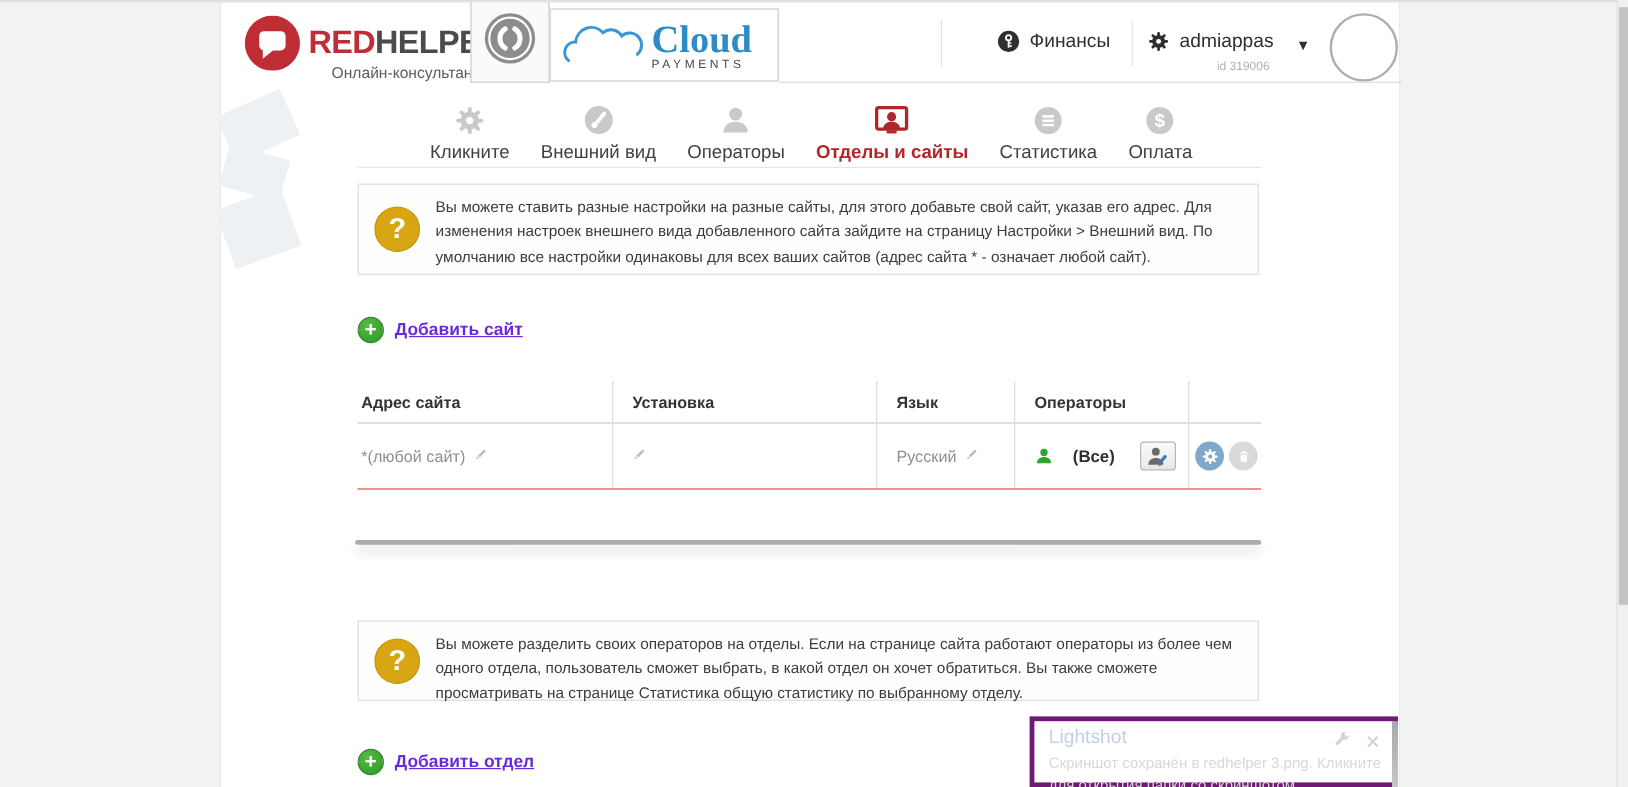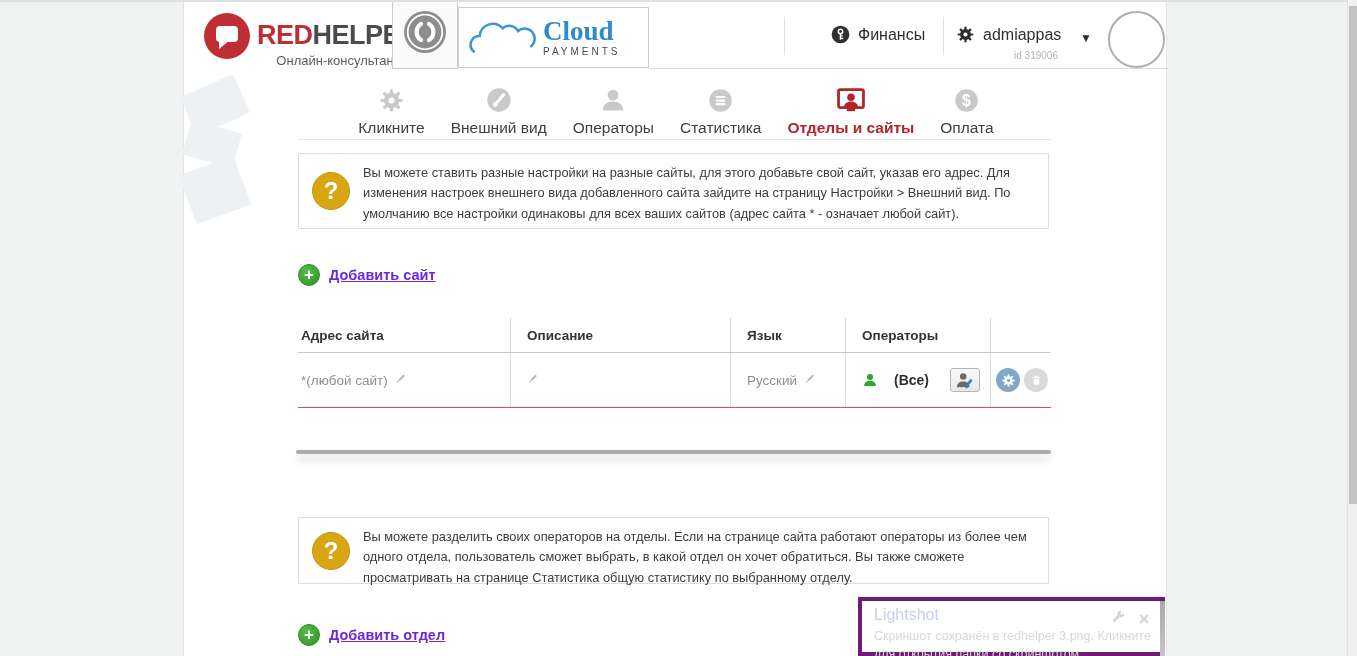--- a/index.html
+++ b/index.html
@@ -22,21 +22,21 @@
   .brand { font-size:27px; font-weight:bold; letter-spacing:-0.5px; line-height:1; margin-top:9px; }
   .brand .red { color:#bf2e35; } .brand .dark { color:#4b4b4b; }
   .logo-sub { font-size:13px; color:#5c5c5c; margin-top:4px; text-align:center; }
 
   .icon-block { position:absolute; left:208px; top:0; width:66px; height:69px; background:#fafafa;
                 border-left:1px solid #ccc; border-right:1px solid #ccc; border-bottom:1px solid #ccc;
                 display:flex; align-items:center; justify-content:center; }
   .cloud-block { position:absolute; left:274px; top:7px; width:191px; height:61px; background:#fff;
                  border:1px solid #ccc; display:flex; align-items:center; padding-left:10px; }
   .cloud-words { margin-left:6px; }
-  .cloud-line1 { font-family:"Liberation Serif", serif; font-weight:bold; font-size:27px; color:#2e8bc7; line-height:1; }
+  .cloud-line1 { font-family:"Liberation Serif", serif; font-weight:bold; font-size:32px; color:#2e8bc7; line-height:1; }
   .cloud-line2 { font-size:10px; letter-spacing:3px; color:#4a4a4a; margin-top:1px; }
   .header-line { position:absolute; left:465px; top:68px; width:519px; border-top:1px solid #dcdcdc; }
 
   .hmenu { position:absolute; top:0; height:69px; display:flex; align-items:center; gap:8px; cursor:pointer; }
   .hmenu span { font-size:16px; color:#2f2f2f; }
   .m-partners { left:472px; } .m-finance { left:647px; } .m-user { left:772px; }
   .hsep { position:absolute; top:17px; height:38px; border-left:1px solid #e2e2e2; }
   .hsep1 { left:600px; } .hsep2 { left:759px; }
   .user-id { position:absolute; left:772px; top:50px; width:102px; text-align:right; font-size:10px; color:#b2b2b2; }
   .caret { position:absolute; left:896px; top:31px; font-size:12px; color:#2f2f2f; cursor:pointer; }
@@ -224,44 +224,44 @@
       <span class="ticon">
         <svg width="28" height="28" viewBox="0 0 24 24">
           <g fill="#c9c9c9">
             <circle cx="12" cy="7.8" r="4.6"></circle>
             <path d="M3.2 21c0-5 3.9-7.8 8.8-7.8s8.8 2.8 8.8 7.8z"></path>
           </g>
         </svg>
       </span>
       <span class="tlabel">Операторы</span>
     </div>
+    <div class="tab active">
+      <span class="ticon">
+        <svg width="30" height="28" viewBox="0 0 26 24">
+          <rect x="2.2" y="3" width="21.6" height="15.6" rx="1.4" fill="none" stroke="#b2252a" stroke-width="2.4"></rect>
+          <circle cx="13" cy="9.6" r="3.3" fill="#b2252a"></circle>
+          <path d="M6.8 18.6c0-3.5 2.8-5.4 6.2-5.4s6.2 1.9 6.2 5.4z" fill="#b2252a"></path>
+          <rect x="9.4" y="19.5" width="7.2" height="2.2" fill="#b2252a"></rect>
+        </svg>
+      </span>
+      <span class="tlabel">Отделы и сайты</span>
+    </div>
     <div class="tab">
       <span class="ticon">
         <svg width="27" height="27" viewBox="0 0 24 24">
           <circle cx="12" cy="12" r="10" fill="#c9c9c9"></circle>
           <g fill="#fff">
             <rect x="7.6" y="7.9" width="8.8" height="1.9" rx="0.9"></rect>
             <rect x="7.6" y="11.1" width="8.8" height="1.9" rx="0.9"></rect>
             <rect x="7.6" y="14.3" width="8.8" height="1.9" rx="0.9"></rect>
           </g>
         </svg>
       </span>
       <span class="tlabel">Статистика</span>
     </div>
-    <div class="tab active">
-      <span class="ticon">
-        <svg width="30" height="28" viewBox="0 0 26 24">
-          <rect x="2.2" y="3" width="21.6" height="15.6" rx="1.4" fill="none" stroke="#b2252a" stroke-width="2.4"></rect>
-          <circle cx="13" cy="9.6" r="3.3" fill="#b2252a"></circle>
-          <path d="M6.8 18.6c0-3.5 2.8-5.4 6.2-5.4s6.2 1.9 6.2 5.4z" fill="#b2252a"></path>
-          <rect x="9.4" y="19.5" width="7.2" height="2.2" fill="#b2252a"></rect>
-        </svg>
-      </span>
-      <span class="tlabel">Отделы и сайты</span>
-    </div>
     <div class="tab">
       <span class="ticon">
         <svg width="27" height="27" viewBox="0 0 24 24">
           <circle cx="12" cy="12" r="10" fill="#c9c9c9"></circle>
           <text x="12" y="17" text-anchor="middle" font-size="14" font-weight="bold" fill="#fff" font-family="Liberation Sans, sans-serif">$</text>
         </svg>
       </span>
       <span class="tlabel">Оплата</span>
     </div>
   </div>
@@ -273,21 +273,21 @@
   </div>
 
   <div class="addlink add1">
     <span class="plus">+</span>
     <span class="addlabel">Добавить сайт</span>
   </div>
 
   <div class="table">
     <div class="trow thead">
       <div class="cell c1">Адрес сайта</div>
-      <div class="cell c2">Описание</div>
+      <div class="cell c2">Установка</div>
       <div class="cell c3">Язык</div>
       <div class="cell c4">Операторы</div>
       <div class="cell c5"></div>
     </div>
     <div class="trow tbody">
       <div class="cell c1">
         <span>*(любой сайт)</span>
         <span class="pencil">
           <svg width="11" height="12" viewBox="0 0 12 12">
               <g transform="rotate(45 6 6)" fill="#b9b9b9">

